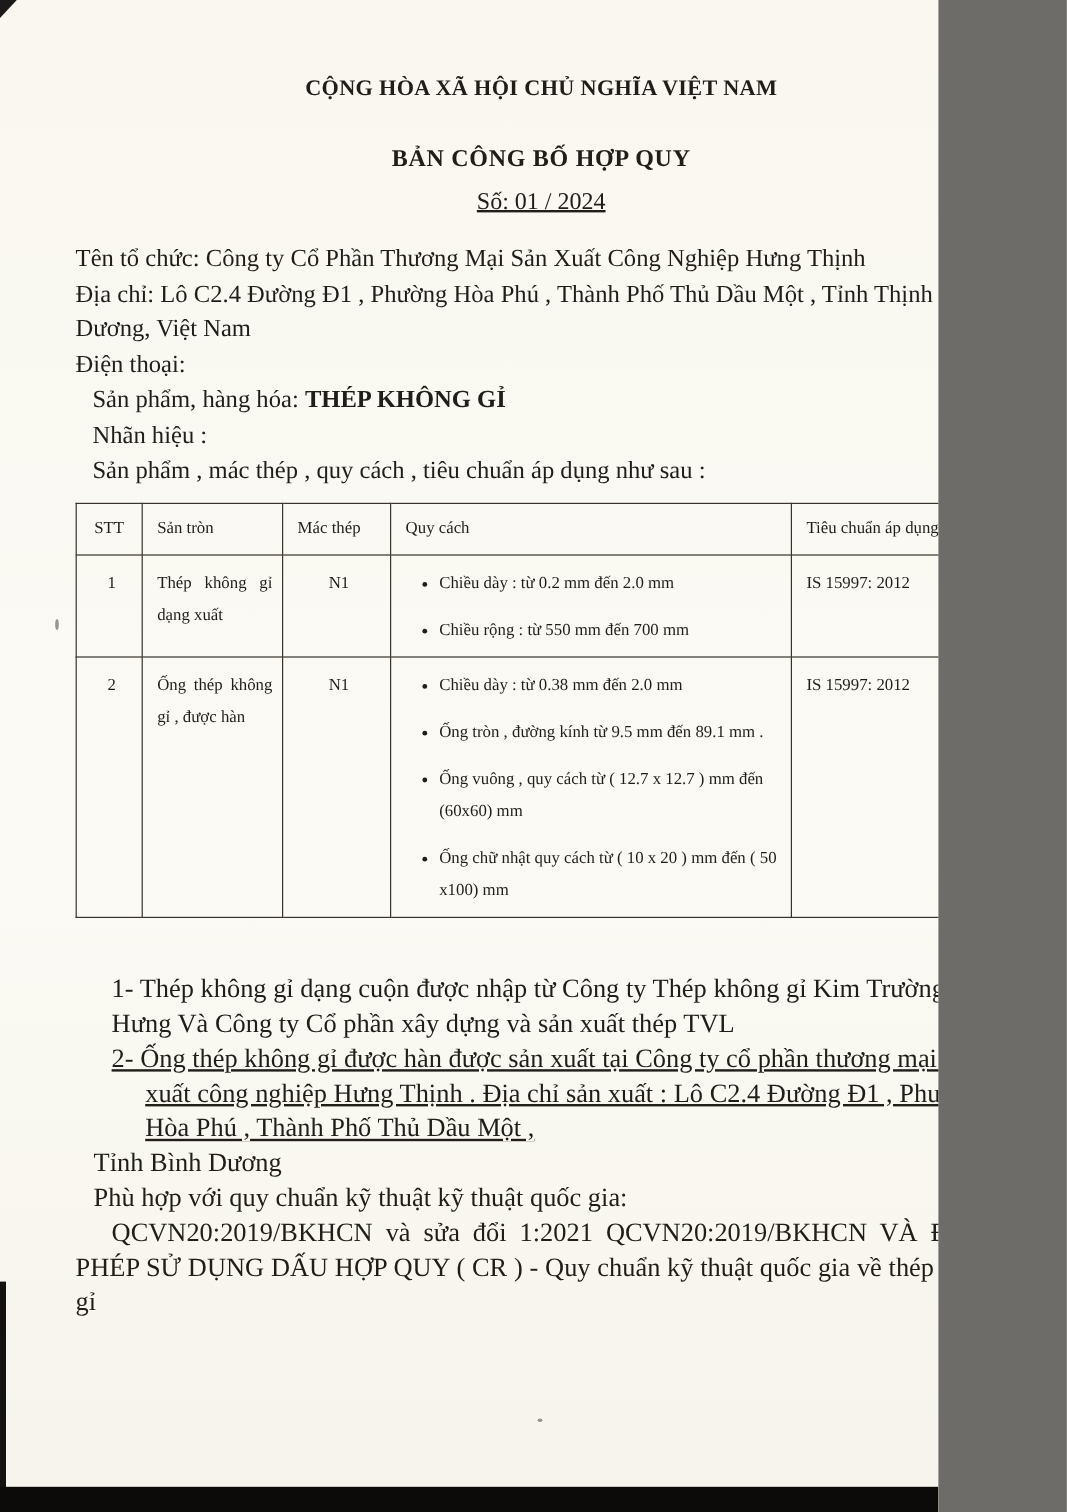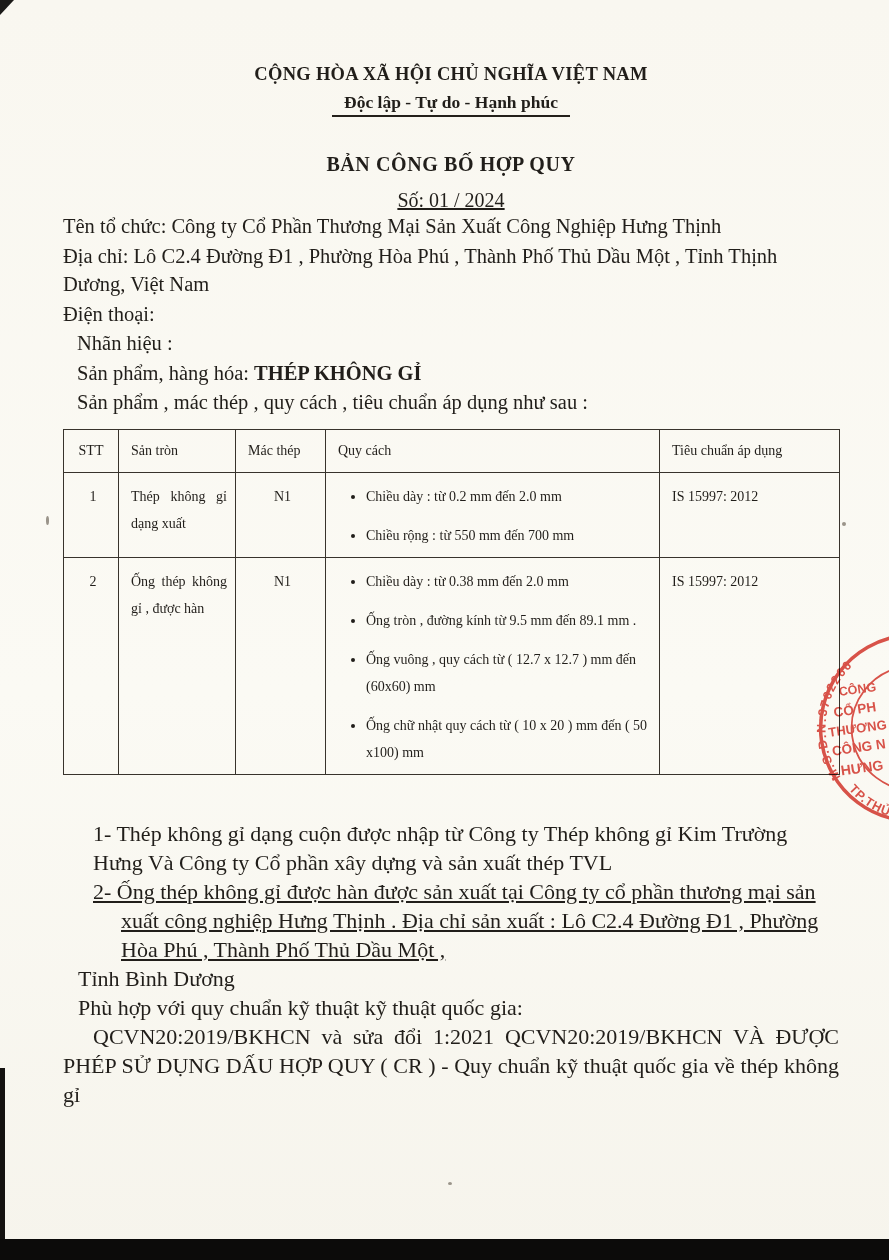--- a/index.html
+++ b/index.html
@@ -1,29 +1,29 @@
 <!DOCTYPE html>
 <html><head>
 <meta charset="utf-8">
 <style>
   html,body{margin:0;padding:0;}
   body{width:889px;height:1260px;background:#6e6c68;}
   .page{
-    position:relative;width:889px;height:1260px;overflow:hidden;
+    position:relative;width:782px;height:1260px;overflow:hidden;
     background:linear-gradient(180deg,#f9f7f0 0%,#fbfaf4 55%,#f6f4ec 100%);
     font-family:"Liberation Serif","DejaVu Serif",serif;color:#211e1a;
   }
   .content{position:absolute;left:63px;top:0;width:776px;}
   .center{text-align:center;}
   .country{margin-top:64px;font-size:18.5px;font-weight:bold;letter-spacing:.3px;}
   .motto{margin-top:7px;font-size:17.5px;font-weight:bold;}
   .motto .u{display:inline-block;padding:0 12px 2px;border-bottom:2px solid #24201b;}
   .title{margin-top:36px;font-size:20px;font-weight:bold;letter-spacing:.6px;}
   .doc-no{margin-top:13px;font-size:20px;text-decoration:underline;}
-  .info{font-size:20.5px;line-height:28.5px;}
+  .info{margin-top:22px;font-size:20.5px;line-height:28.5px;}
   .info p{margin:0 0 1px;}
   .ind{padding-left:14px;}
   .product b{font-weight:bold;}
 
   table.spec{margin-top:12px;border-collapse:collapse;width:776px;font-size:14px;table-layout:fixed;}
   table.spec th,table.spec td{border:1.5px solid #38332c;}
   table.spec th{height:42px;font-weight:normal;text-align:left;padding:0 0 0 12px;vertical-align:middle;}
   table.spec th.h-stt{text-align:center;padding:0;}
   table.spec td{vertical-align:top;padding:10px 8px 8px 12px;line-height:27px;}
   td.c-stt{text-align:center;padding-left:0;padding-right:0;}
@@ -50,33 +50,30 @@
   .speck{position:absolute;background:#9a948a;border-radius:50%;}
 </style>
 </head>
 <body>
 
 <div class="page">
   <div class="corner-tl"></div>
 
   <div class="content">
     <div class="center country">CỘNG HÒA XÃ HỘI CHỦ NGHĨA VIỆT NAM</div>
-    <div class="center motto">
-      <span class="u">Độc lập - Tự do - Hạnh phúc</span>
-    </div>
 
     <div class="center title">BẢN CÔNG BỐ HỢP QUY</div>
     <div class="center doc-no">Số: 01 / 2024</div>
 
     <div class="info">
       <p>Tên tổ chức: Công ty Cổ Phần Thương Mại Sản Xuất Công Nghiệp Hưng Thịnh</p>
       <p>Địa chỉ: Lô C2.4 Đường Đ1 , Phường Hòa Phú , Thành Phố Thủ Dầu Một , Tỉnh Thịnh Dương, Việt Nam</p>
       <p>Điện thoại:</p>
+      <p class="ind product"><span>Sản phẩm, hàng hóa: </span><b>THÉP KHÔNG GỈ</b></p>
       <p class="ind">Nhãn hiệu :</p>
-      <p class="ind product"><span>Sản phẩm, hàng hóa: </span><b>THÉP KHÔNG GỈ</b></p>
       <p class="ind">Sản phẩm , mác thép , quy cách , tiêu chuẩn áp dụng như sau :</p>
     </div>
 
     <table class="spec">
       <colgroup>
         <col style="width:55px">
           <col style="width:117px">
           <col style="width:90px">
           <col style="width:334px">
           <col style="width:180px">

